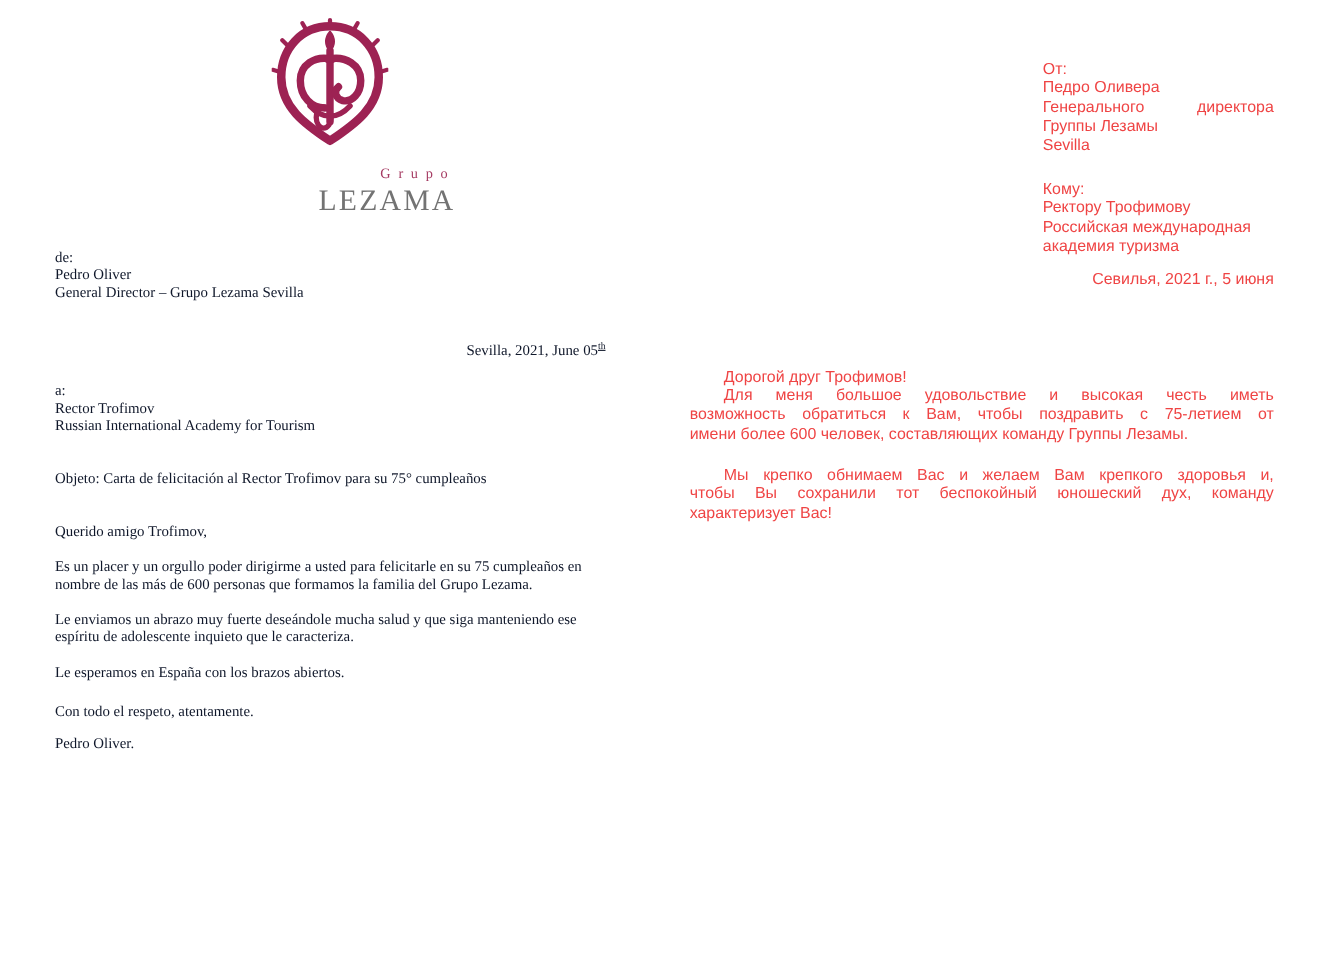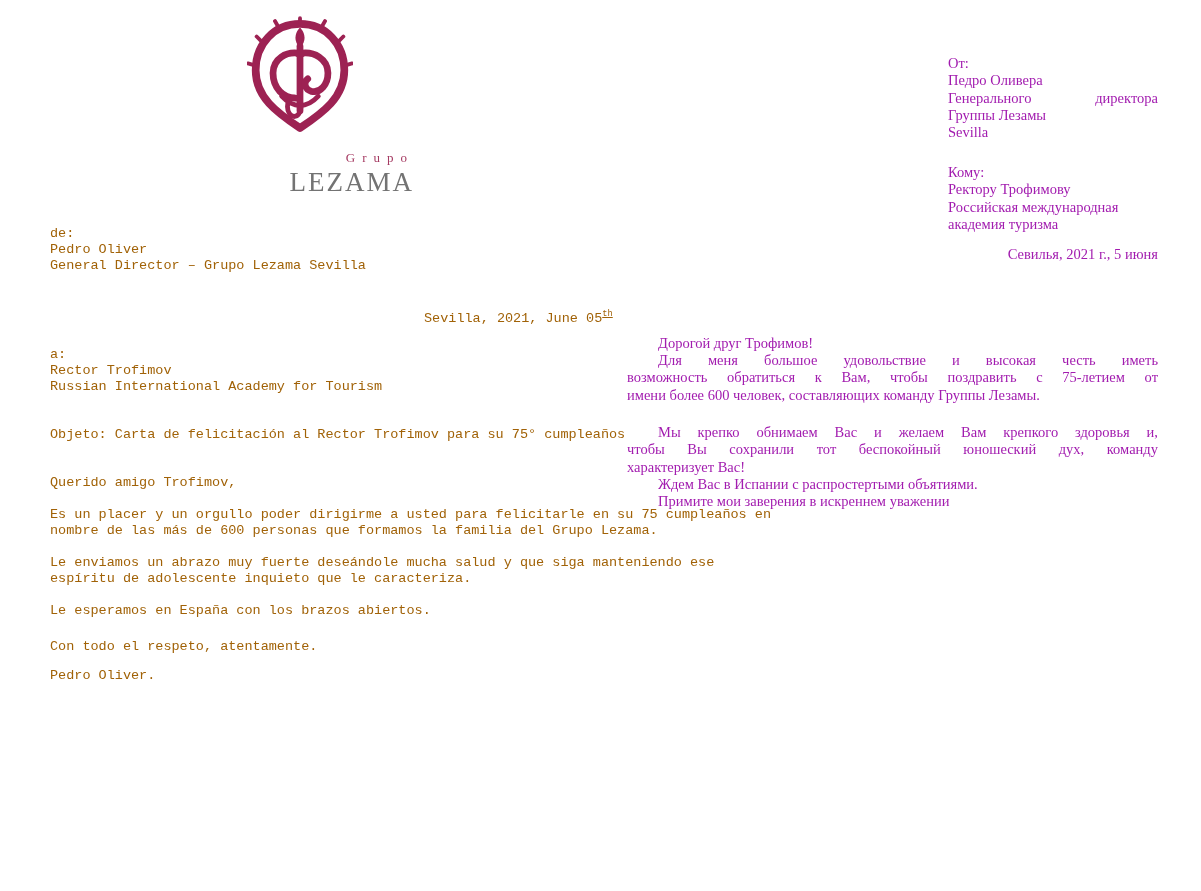--- a/index.html
+++ b/index.html
@@ -34,36 +34,36 @@
     font-family: "Liberation Serif", "DejaVu Serif", serif;
     font-size: 27px;
     letter-spacing: 2px;
     color: #737373;
   }
 
   
   .lblock {
     position: absolute;
     left: 50px;
-    font-family: Liberation Mono, monospace;
+    font-family: Liberation Serif, serif;
     font-size: 13.5px;
     line-height: 16px;
-    color: #a16207;
+    color: #0f172a;
     white-space: nowrap;
   }
   .lblock .lln { white-space: nowrap; }
   .ord { text-decoration: underline; font-size: 0.65em; }
 
   
   .rblock {
     position: absolute;
-    font-family: Liberation Serif, serif;
+    font-family: Liberation Sans, sans-serif;
     font-size: 14.5px;
     line-height: 17.3px;
-    color: #a21caf;
+    color: #ef4444;
   }
   .rnarrow { left: 948px; width: 210px; }
   .rwide   { left: 627px; width: 531px; }
   .ln { }
   .st { text-align: justify; text-align-last: justify; }
   .ind { text-indent: 31px; }
   .rright { text-align: right; }
 </style>
 </head>
 <body>
@@ -155,19 +155,15 @@
     <div class="ln st">возможность обратиться к Вам, чтобы поздравить с 75-летием от</div>
     <div class="ln">имени более 600 человек, составляющих команду Группы Лезамы.</div>
   </div>
 
   <div class="rblock rwide" style="top:424px">
     <div class="ln st ind">Мы крепко обнимаем Вас и желаем Вам крепкого здоровья и,</div>
     <div class="ln st">чтобы Вы сохранили тот беспокойный юношеский дух, команду</div>
     <div class="ln">характеризует Вас!</div>
   </div>
 
-  <div class="rblock rwide" style="top:476px">
-    <div class="ln ind">Ждем Вас в Испании с распростертыми объятиями.</div>
-    <div class="ln ind">Примите мои заверения в искреннем уважении</div>
-  </div>
 
 
 </div>
 
 </body></html>

